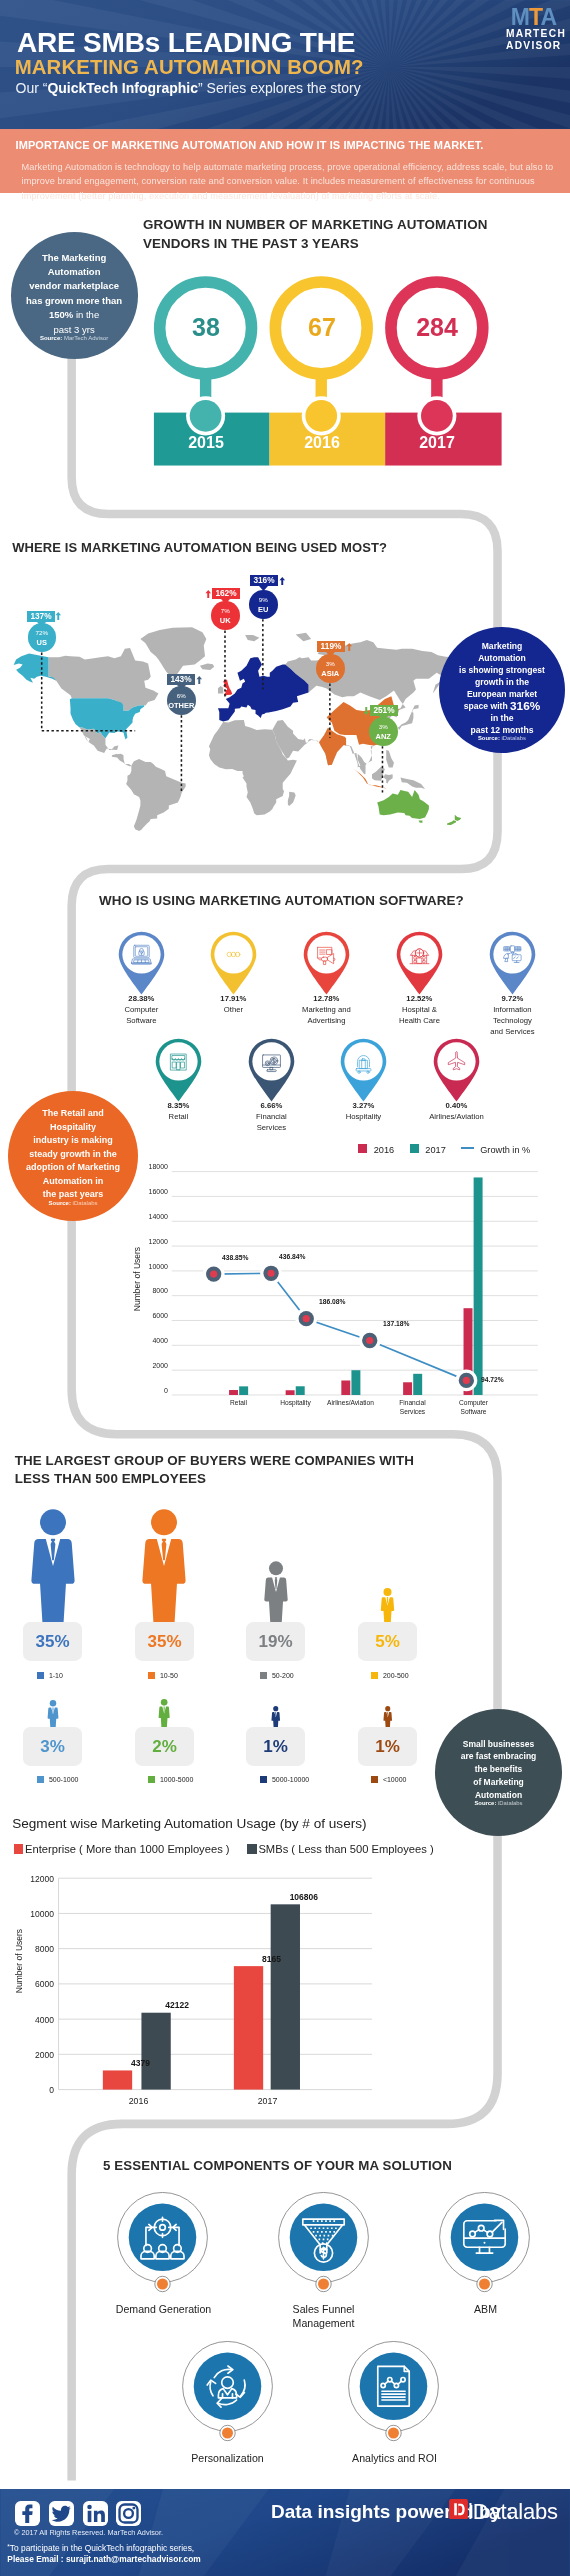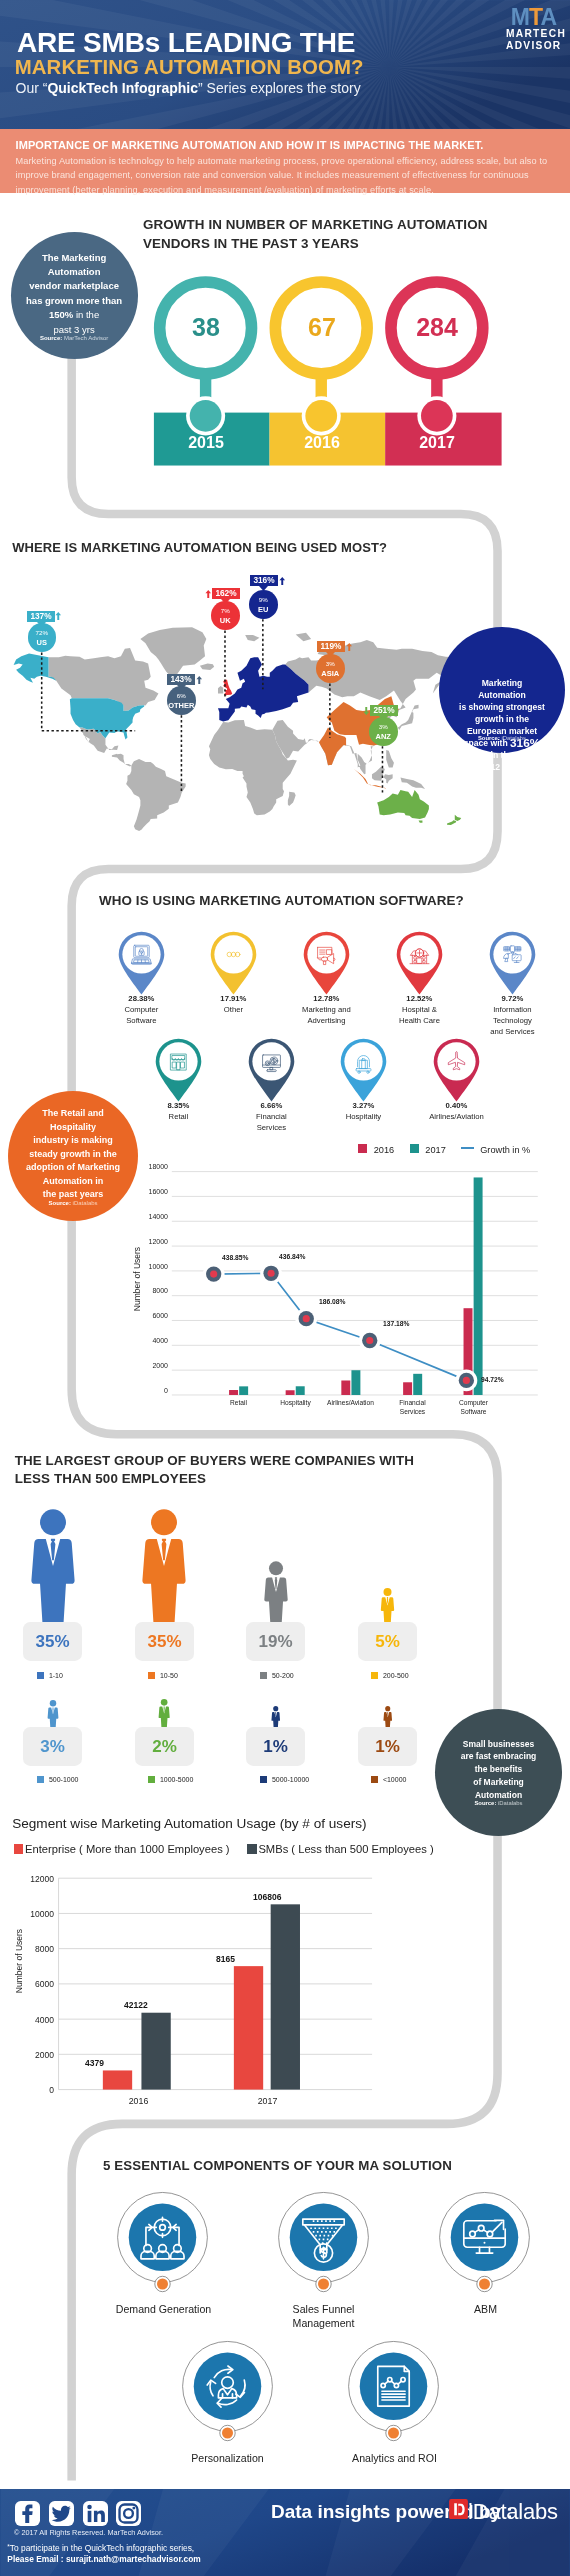--- a/index.html
+++ b/index.html
@@ -14,21 +14,21 @@
   .hdr-sub{position:absolute;left:15.5px;top:81px;font-size:14px;color:#eef2f7;line-height:1;white-space:nowrap;}
   .hdr-sub b{font-weight:bold;color:#ffffff;}
   .logo{position:absolute;left:506px;top:6.5px;width:55px;text-align:center;}
   .logo-mta{font-size:23px;font-weight:bold;line-height:0.95;letter-spacing:-0.8px;color:#5e8fc0;}
   .logo-mta i{font-style:normal;color:#ee9a3a;}
   .logo-l1,.logo-l2{font-size:10.2px;font-weight:bold;color:#ffffff;letter-spacing:1.3px;line-height:1.15;}
 
   
   .banner{position:absolute;left:0;top:129px;width:570px;height:64px;background:#eb8c73;}
   .banner h2{position:absolute;left:15.5px;top:9.8px;margin:0;font-size:11px;font-weight:bold;color:#ffffff;letter-spacing:0.1px;}
-  .banner p{position:absolute;left:15.5px;top:25px;width:544px;margin:0;font-size:9.2px;letter-spacing:0.1px;color:#fbe4dc;line-height:1.55;}
+  .banner p{position:absolute;left:15.5px;top:25px;width:544px;margin:6px;font-size:9.2px;letter-spacing:0.1px;color:#fbe4dc;line-height:1.55;}
 
 
 
 
   
   .sec3{position:absolute;left:0;top:888px;width:538px;height:269px;}
   .s3-title{position:absolute;left:99px;top:4.9px;font-size:13.4px;font-weight:bold;color:#2b2b2b;letter-spacing:0.1px;}
   .s3-pin{position:absolute;width:59px;}
   .s3-pin .pinsvg{position:absolute;left:0;top:0;width:59px;height:70px;}
   .s3-pin .lbl{position:absolute;left:-19.6px;top:68px;width:98px;text-align:center;font-size:7.7px;color:#242424;line-height:11px;}
@@ -63,21 +63,21 @@
 
   
   .chart2{position:absolute;left:0;top:0;width:570px;height:2576px;}
   .c2-svg{position:absolute;left:0;top:0;width:570px;height:2576px;}
   .c2-title{position:absolute;left:12.2px;top:1816px;font-size:13.6px;color:#232323;}
   .c2-leg{position:absolute;font-size:11.2px;color:#232323;white-space:nowrap;}
   .c2-sw{display:inline-block;width:9.8px;height:9.8px;vertical-align:-1.2px;margin-right:1.6px;}
   .c2-tick{position:absolute;width:49px;text-align:right;font-size:8.5px;color:#232323;}
   .c2-cat{position:absolute;width:65px;text-align:center;font-size:8.8px;color:#232323;}
   .c2-ylab{position:absolute;left:-34px;top:1956px;width:106px;text-align:center;font-size:8.5px;color:#232323;transform:rotate(-90deg);}
-  .c2-vlab{position:absolute;width:65px;text-align:left;font-size:8.5px;font-weight:bold;color:#161616;}
+  .c2-vlab{position:absolute;width:65px;text-align:right;font-size:8.5px;font-weight:bold;color:#161616;}
 
 
   
   .sec7{position:absolute;left:0;top:0;width:570px;height:2576px;}
   .s7-title{position:absolute;left:103px;top:2158px;font-size:13.3px;font-weight:bold;color:#2b2b2b;letter-spacing:0.1px;}
   .s7-lab{position:absolute;width:147px;text-align:center;font-size:10.6px;color:#232323;line-height:1.34;}
 
 
   
   .footer{position:absolute;left:0;top:2489px;width:570px;height:87px;background:#1f4789;overflow:hidden;}
@@ -95,21 +95,21 @@
 
   
   .sec2{position:absolute;left:0;top:526px;width:570px;height:363px;}
   .s2-title{position:absolute;left:12.2px;top:14px;font-size:13px;font-weight:bold;color:#2b2b2b;letter-spacing:0.1px;}
   .s2-map{position:absolute;left:0;top:0;width:570px;height:363px;}
   .pin-badge{position:absolute;color:#fff;font-size:8.3px;font-weight:bold;text-align:center;line-height:11px;height:11px;}
   .pin-circ{position:absolute;width:28.5px;height:28.5px;border-radius:50%;color:#fff;text-align:center;}
   .pin-circ .p1{font-size:6.2px;line-height:1;padding-top:7.3px;}
   .pin-circ .p2{font-size:7.5px;font-weight:bold;line-height:1;padding-top:2px;}
   .s2-bubble{position:absolute;left:439px;top:627px;width:126px;height:126px;border-radius:50%;background:#14268f;color:#fff;text-align:center;z-index:5;}
-  .s2-bubble .bt{position:absolute;left:0;top:13px;width:126px;font-size:8.6px;font-weight:bold;line-height:12px;margin-top:37px;}
+  .s2-bubble .bt{position:absolute;left:0;top:13px;width:126px;font-size:8.6px;font-weight:bold;line-height:12px;}
   .s2-bubble .bt b{font-size:11.8px;line-height:12px;vertical-align:-0.8px;}
   .s2-bubble .src{position:absolute;left:0;top:108px;width:126px;font-size:5.9px;color:#c9cfe6;}
   .s2-bubble .src b{color:#ffffff;}
 
   
   .sec1{position:absolute;left:0;top:208px;width:570px;height:318px;}
   .s1-title{position:absolute;left:143px;top:6.5px;font-size:13.4px;font-weight:bold;color:#2b2b2b;line-height:1.42;letter-spacing:0.1px;}
   .s1-bubble{position:absolute;left:10.6px;top:23.6px;width:127px;height:127px;border-radius:50%;background:#4a6883;color:#fff;text-align:center;z-index:5;}
   .s1-bubble .bt{position:absolute;left:0;top:19px;width:127px;font-size:9.5px;font-weight:bold;line-height:1.52;}
   .s1-bubble .bt i{font-style:normal;font-weight:normal;}

